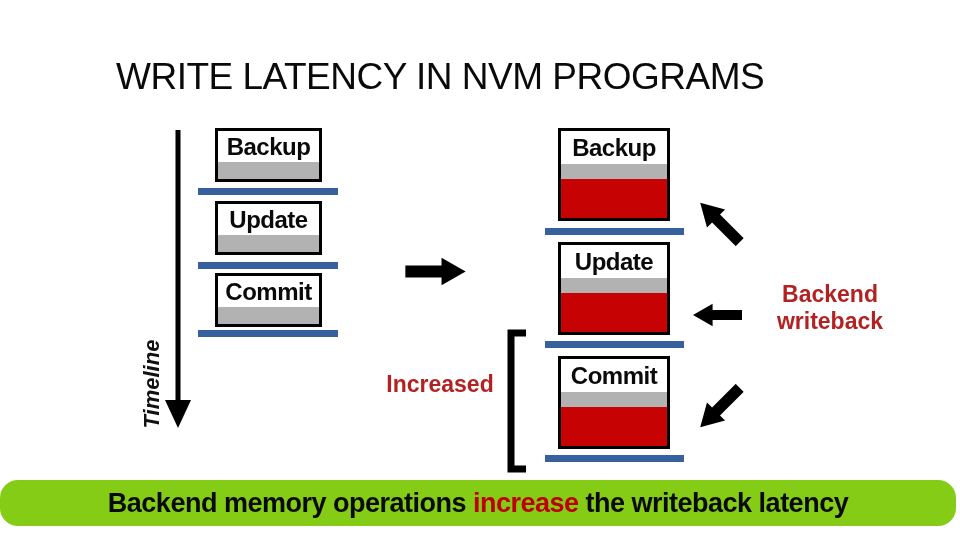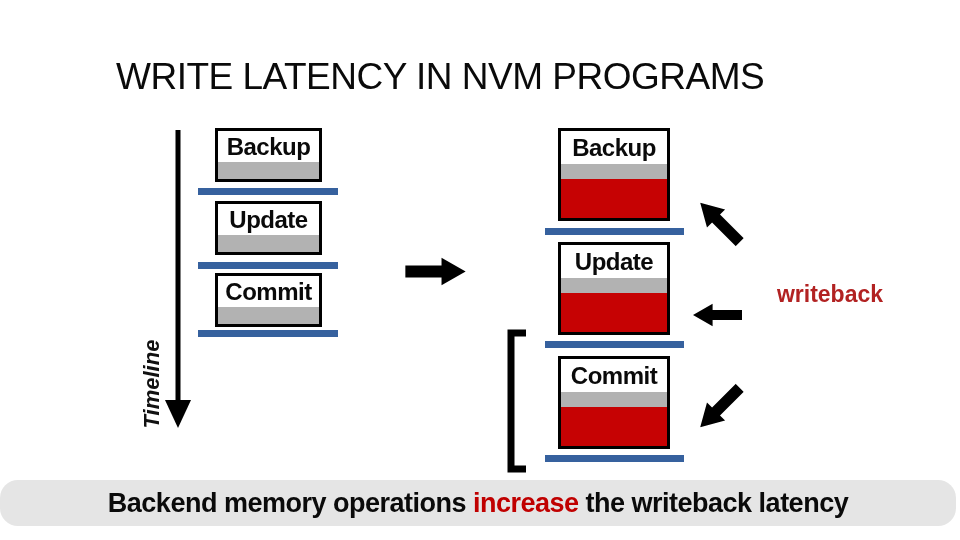--- a/index.html
+++ b/index.html
@@ -86,21 +86,21 @@
     left:755px;top:281px;width:150px;text-align:center;
     font-size:23px;line-height:27px;font-weight:bold;color:#b22222;
   }
 
   
   .bracket{left:505px;top:329px;width:24px;height:144px;}
 
   
   .footer-bar{
     left:0;top:480px;width:956px;height:46px;
-    background:#e5e5e5;border-radius:18px;
+    background:#84cc16;border-radius:18px;
     display:flex;align-items:center;justify-content:center;
   }
   .footer-text{
     font-size:27px;font-weight:bold;color:#0a0a0a;letter-spacing:-0.5px;
     white-space:pre;
   }
   .footer-text .hl{color:#c00000;}
 </style>
 </head>
 <body>
@@ -150,38 +150,40 @@
 <div class="abs bluebar rbar2"></div>
 
 <div class="abs step-box-big rbox3">
   <div class="lbl">Commit</div>
   <div class="band"></div>
   <div class="red"></div>
 </div>
 <div class="abs bluebar rbar3"></div>
 
 <div class="abs increased-latency">
+  <div>Increased</div>
 </div>
 <svg class="abs bracket" viewBox="0 0 24 144" xmlns="http://www.w3.org/2000/svg">
   <polyline points="21,4 6,4 6,140 21,140" fill="none" stroke="#000000" stroke-width="7"></polyline>
 </svg>
 
 <div class="abs arrow-wrap arrow-upleft">
   <svg width="56" height="29" viewBox="0 0 70 36" xmlns="http://www.w3.org/2000/svg">
     <polygon points="0,11 42,11 42,2 70,18 42,34 42,25 0,25" fill="#000000"></polygon>
   </svg>
 </div>
 <svg class="abs arrow-left" viewBox="0 0 70 36" xmlns="http://www.w3.org/2000/svg">
   <polygon points="0,11 42,11 42,2 70,18 42,34 42,25 0,25" fill="#000000"></polygon>
 </svg>
 <div class="abs arrow-wrap arrow-downleft">
   <svg width="56" height="29" viewBox="0 0 70 36" xmlns="http://www.w3.org/2000/svg">
     <polygon points="0,11 42,11 42,2 70,18 42,34 42,25 0,25" fill="#000000"></polygon>
   </svg>
 </div>
 
 <div class="abs backend-label">
+  <div>Backend</div>
   <div>writeback</div>
 </div>
 
 <div class="abs footer-bar">
   <div class="footer-text"><span>Backend memory operations </span><span class="hl">increase</span><span> the writeback latency</span></div>
 </div>
 
 </body></html>

